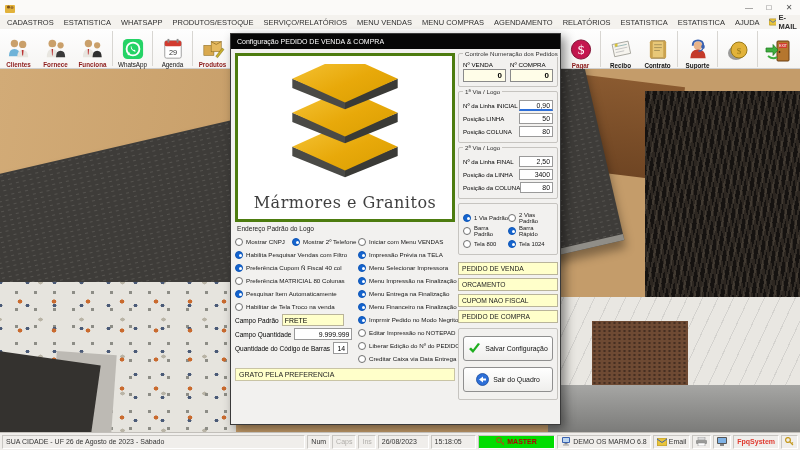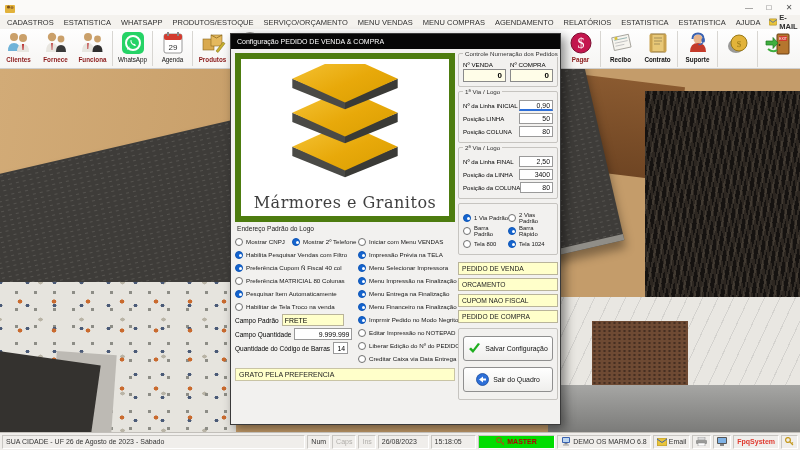--- a/index.html
+++ b/index.html
@@ -8,21 +8,21 @@
 
   
   .titlebar{height:15px;background:#fbfaf8;display:flex;align-items:center;padding:0 5px;font-size:7.5px;color:#3c3c3c;white-space:nowrap;}
   .app-ico{width:10px;height:10px;margin-right:4px;flex:none;}
   .win-btns{margin-left:auto;display:flex;gap:8px;}
   .win-btn{width:12px;text-align:center;font-size:8px;color:#555;line-height:15px;}
   .menubar{height:14px;background:#f4f2ee;display:flex;align-items:center;font-size:7.5px;color:#2f2f2f;padding-left:2px;}
   .menu-item{padding:0 5px;white-space:nowrap;}
   .menu-email{display:flex;align-items:center;font-weight:bold;gap:2px;padding:0 4px;}
   .toolbar{height:40px;background:linear-gradient(#fefefe,#f6f5f3);display:flex;align-items:stretch;border-bottom:1px solid #cfcfcf;position:relative;}
-  .tcell{width:37px;display:flex;flex-direction:column;align-items:center;padding-top:2px;flex:none;}
+  .tcell{width:37px;display:flex;flex-direction:column;align-items:center;padding-top:9px;flex:none;}
   .tcell svg{display:block;}
   .tlbl{font-size:6.3px;margin-top:1px;color:#111;white-space:nowrap;}
   .tlbl.red{color:#8b1a1a;font-weight:bold;}
   .tlbl.bold{font-weight:bold;}
   .tsep{width:1px;background:#d8d6d2;margin:2px 1px;flex:none;}
   .tright{position:absolute;left:562px;top:0;height:40px;display:flex;align-items:stretch;}
 
   
   .client{position:absolute;top:69px;left:0;width:800px;height:363px;overflow:hidden;background:#c49c6a;}
   .pc{position:absolute;}
@@ -37,21 +37,21 @@
   .terrazzo{left:0;top:213px;width:236px;height:150px;background-color:#e6e4de;background-image:radial-gradient(#c96a2e 2.2px,transparent 2.6px),radial-gradient(#4a5a77 1.8px,transparent 2.2px),radial-gradient(#8d8d86 1.6px,transparent 2px),radial-gradient(#b9b4a6 2px,transparent 2.4px);background-size:34px 29px,27px 23px,19px 17px,41px 37px;background-position:3px 5px,14px 12px,7px 2px,20px 19px;}
   .charcoal{left:-20px;top:288px;width:115px;height:90px;transform:rotate(8deg);background:#34322f;}
   .graystrip{left:54px;top:284px;width:60px;height:80px;transform:rotate(4deg);background:#bdbab4;}
 
   
   .dialog{position:absolute;left:230px;top:33px;width:331px;height:392px;background:#f2f1ef;border:1px solid #3a3a3a;box-shadow:4px 4px 10px rgba(0,0,0,.45);}
   .dlg-title{height:15px;background:#070707;color:#fff;font-size:7px;display:flex;align-items:center;padding-left:6px;}
   .dlg-body{display:flex;padding:4px 4px 0 4px;gap:3px;}
   .dleft{width:220px;}
   .dright{width:100px;display:flex;flex-direction:column;gap:4px;}
-  .logo-box{background:#fff;border:6px solid #4d7c0f;height:169px;display:flex;flex-direction:column;align-items:center;justify-content:center;}
+  .logo-box{background:#fff;border:3px solid #4d7c0f;height:169px;display:flex;flex-direction:column;align-items:center;justify-content:center;}
   .logo-text{font-family:"DejaVu Serif",serif;font-size:16px;color:#3f3f3f;letter-spacing:.5px;margin-top:1px;}
   .fld-label{font-size:6.6px;color:#222;margin:3px 0 1px 2px;}
   .path-row{display:flex;gap:2px;}
   .path-input{flex:1;height:13px;border:1px solid #7a9ac9;background:#fff;font-size:7px;padding:0 2px;font-family:inherit;color:#111;}
   .search-btn{width:22px;height:15px;border:1px solid #a8a6a2;background:linear-gradient(#fff,#e9e7e3);display:flex;align-items:center;justify-content:center;}
   .opts{display:flex;margin-top:3px;}
   .optcol1{width:123px;}
   .optcol2{width:97px;}
   .oprow{display:flex;}
   .opt{display:flex;align-items:center;height:13px;white-space:nowrap;}
@@ -104,21 +104,21 @@
     <span class="win-btn">□</span>
     <span class="win-btn">✕</span>
   </div>
 </div>
 
 <div class="menubar">
   <span class="menu-item">CADASTROS</span>
   <span class="menu-item">ESTATISTICA</span>
   <span class="menu-item">WHATSAPP</span>
   <span class="menu-item">PRODUTOS/ESTOQUE</span>
-  <span class="menu-item">SERVIÇO/ORÇAMENTO</span>
+  <span class="menu-item">SERVIÇO/RELATÓRIOS</span>
   <span class="menu-item">MENU VENDAS</span>
   <span class="menu-item">MENU COMPRAS</span>
   <span class="menu-item">AGENDAMENTO</span>
   <span class="menu-item">RELATÓRIOS</span>
   <span class="menu-item">ESTATISTICA</span>
   <span class="menu-item">ESTATISTICA</span>
   <span class="menu-item">AJUDA</span>
   <span class="menu-email">
     <svg width="10" height="8" viewBox="0 0 10 8">
         <rect width="10" height="8" rx="1" fill="#e8c43c" stroke="#8a6a10" stroke-width=".5"></rect>

